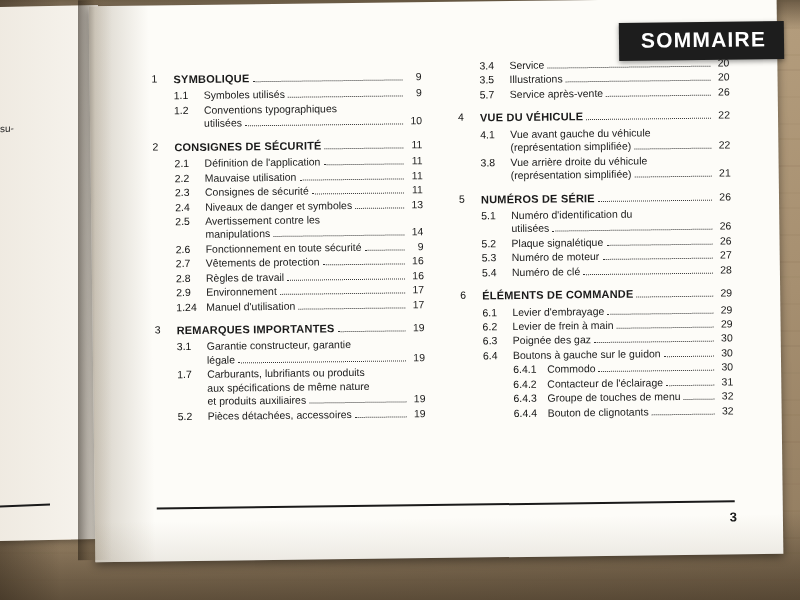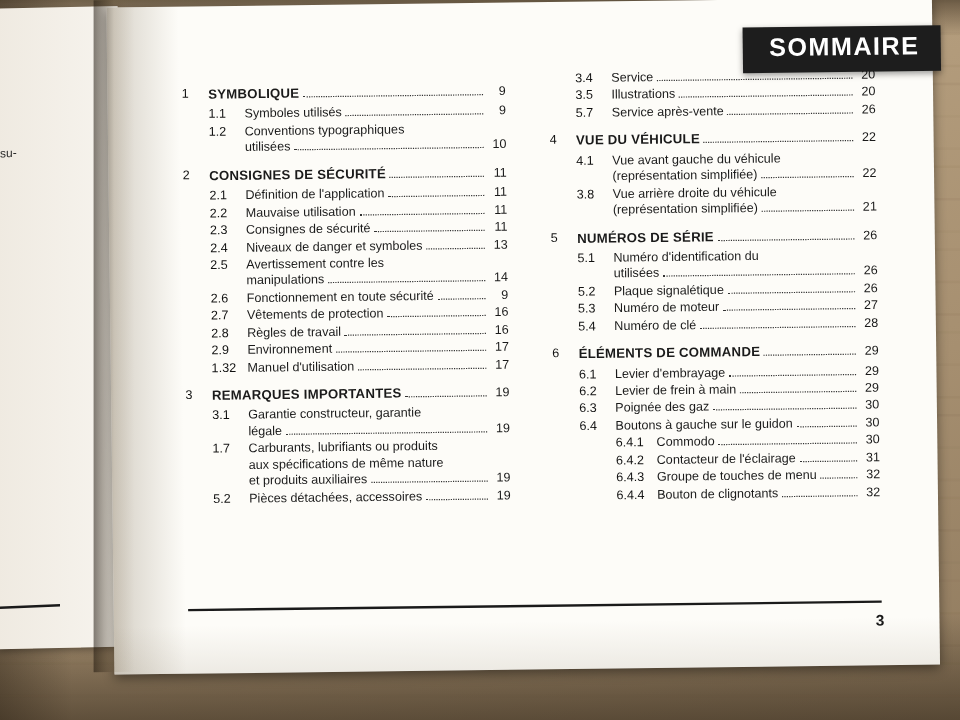--- a/index.html
+++ b/index.html
@@ -370,21 +370,21 @@
           </div>
           <div class="row level2">
             <span class="num l2">2.9</span>
             <span class="title-wrap">
               <span class="ttl">Environnement</span>
               <span class="lead"></span>
               <span class="pg">17</span>
             </span>
           </div>
           <div class="row level2">
-            <span class="num l2">1.32</span>
+            <span class="num l2">1.24</span>
             <span class="title-wrap">
               <span class="ttl">Manuel d'utilisation</span>
               <span class="lead"></span>
               <span class="pg">17</span>
             </span>
           </div>
           <div class="row level1 gap-top">
             <span class="num l1">3</span>
             <span class="title-wrap">
               <span class="ttl">REMARQUES IMPORTANTES</span>

